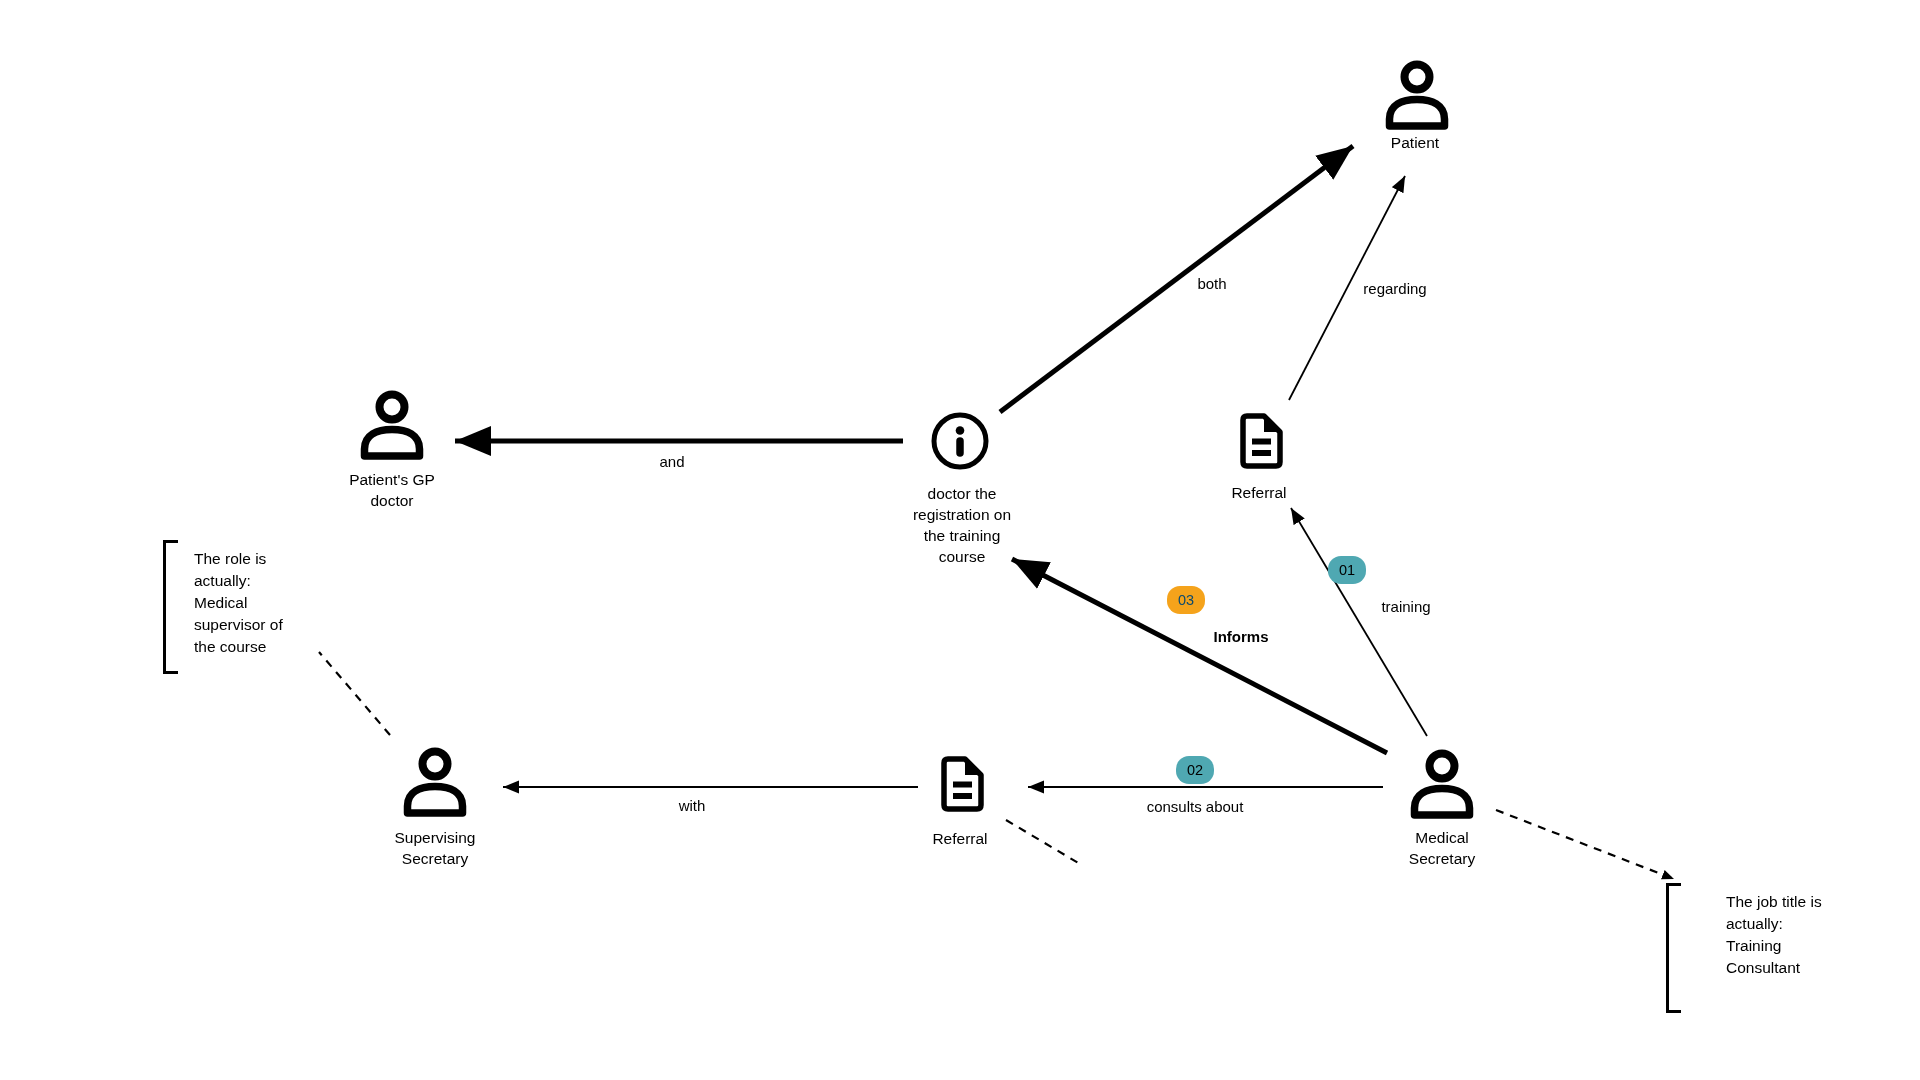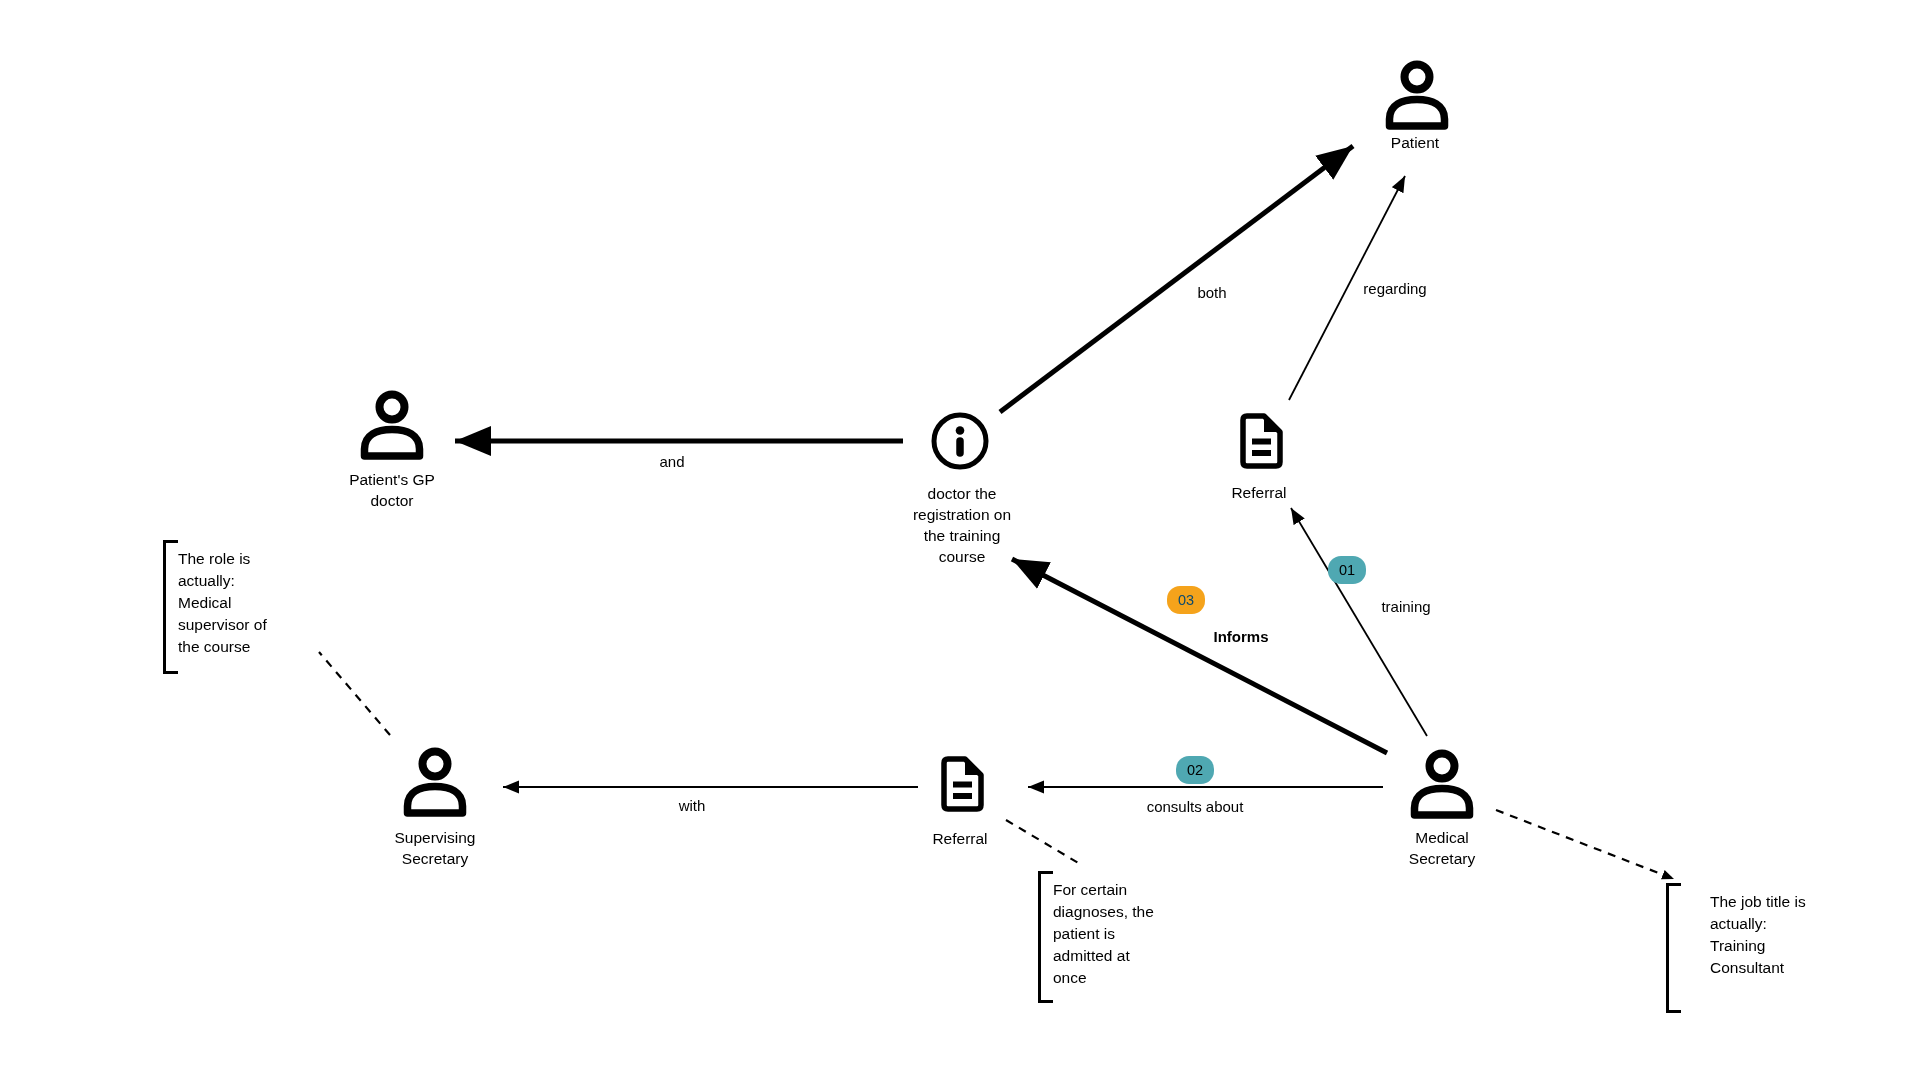--- a/index.html
+++ b/index.html
@@ -58,21 +58,21 @@
     align-items: stretch;
   }
   .bracket {
     width: 12px;
     border-left: 3px solid #000;
     border-top: 3px solid #000;
     border-bottom: 3px solid #000;
     flex: 0 0 12px;
   }
   .ann-text {
-    margin-left: 0;
+    margin-left: 16px;
     padding-top: 8px;
     font-size: 15.5px;
     line-height: 22px;
     white-space: pre-line;
   }
 </style>
 </head>
 <body>
 
 <div class="canvas">
@@ -157,48 +157,40 @@
 the training
 course</div>
   <div class="node-label" style="left:1259px; top:482px;">Referral</div>
   <div class="node-label" style="left:960px; top:828px;">Referral</div>
   <div class="node-label" style="left:435px; top:827px;">Supervising
 Secretary</div>
   <div class="node-label" style="left:1442px; top:827px;">Medical
 Secretary</div>
 
   <div class="edge-label" style="left:672px; top:453px;">and</div>
-  <div class="edge-label" style="left:1212px; top:284px;">both</div>
+  <div class="edge-label" style="left:1212px; top:275px;">both</div>
   <div class="edge-label" style="left:1395px; top:280px;">regarding</div>
   <div class="edge-label" style="left:1406px; top:598px;">training</div>
   <div class="edge-label" style="left:1241px; top:628px;font-weight:bold;">Informs</div>
   <div class="edge-label" style="left:1195px; top:798px;">consults about</div>
   <div class="edge-label" style="left:692px; top:797px;">with</div>
 
   <div class="badge teal" style="left:1328px; top:556px;">01</div>
   <div class="badge teal" style="left:1176px; top:756px;">02</div>
   <div class="badge orange" style="left:1167px; top:586px;">03</div>
 
   <div class="annotation" style="left:163px; top:540px; height:134px;">
     <div class="bracket"></div>
     <div class="ann-text">The role is
 actually:
 Medical
 supervisor of
 the course</div>
   </div>
 
-  <div class="annotation" style="left:1038px; top:871px; height:132px;">
-    <div class="bracket"></div>
-    <div class="ann-text">For certain
-diagnoses, the
-patient is
-admitted at
-once</div>
-  </div>
 
   <div class="annotation" style="left:1666px; top:883px; height:130px;gap:29px;">
     <div class="bracket"></div>
     <div class="ann-text">The job title is
 actually:
 Training
 Consultant</div>
   </div>
 
 </div>

